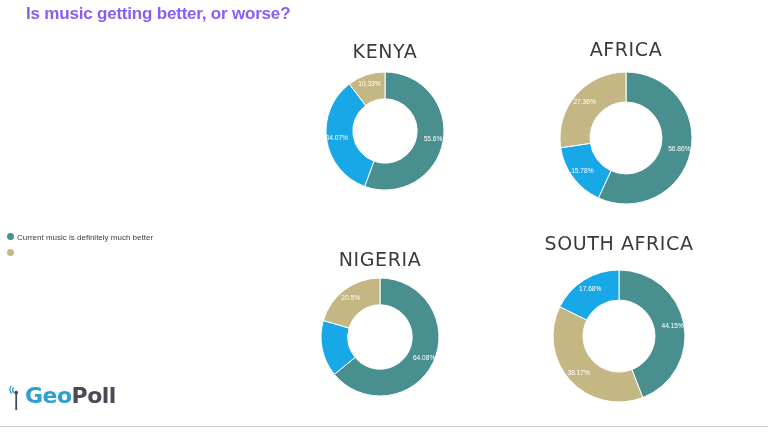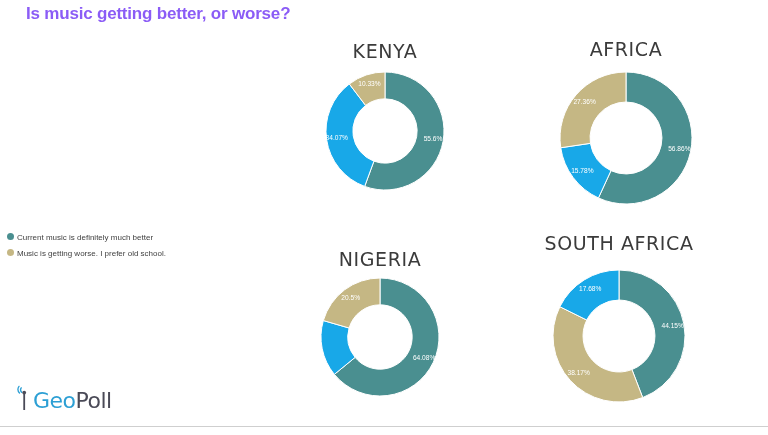--- a/index.html
+++ b/index.html
@@ -98,24 +98,25 @@
   #footer-divider {
     position: absolute;
     left: 0;
     bottom: 8px;
     width: 768px;
     height: 1px;
     background: #cfcfcf;
   }
   #logo {
     position: absolute;
-    left: 16px;
+    left: 8px;
     bottom: 18px;
     display: flex;
-    align-items: center;
+    align-items: flex-start;
+    font-weight: bold;
   }
   #logo-text {
     font-size: 22px;
     color: #2c9fd4;
     font-family: "DejaVu Sans", sans-serif;
     letter-spacing: -0.5px;
     line-height: 1;
   }
   #logo-text .dark {
     color: #4a4a57;
@@ -181,21 +182,20 @@
     </div>
 </div>
 
 <div id="legend">
   <div class="legend-item">
     <span class="legend-dot" style="background: rgb(74, 143, 144);"></span>
     <span class="legend-text">Current music is definitely much better</span>
   </div>
   <div class="legend-item">
     <span class="legend-dot" style="background: rgb(197, 183, 132);"></span>
-    <span class="legend-text">Music is getting worse. I prefer old school.</span>
   </div>
 </div>
 
 <div id="footer-divider"></div>
 
 <div id="logo">
   <span style="margin-right:1px;margin-bottom:2px;">
     <svg width="16" height="26" viewBox="0 0 16 26" aria-hidden="true">
       <path d="M3.5 8 Q0.6 4.8 3.0 1.4" stroke="#2c9fd4" stroke-width="1.3" fill="none" stroke-linecap="round"></path>
       <path d="M5.6 7.2 Q3.6 5.0 5.2 2.8" stroke="#2c9fd4" stroke-width="1.3" fill="none" stroke-linecap="round"></path>

